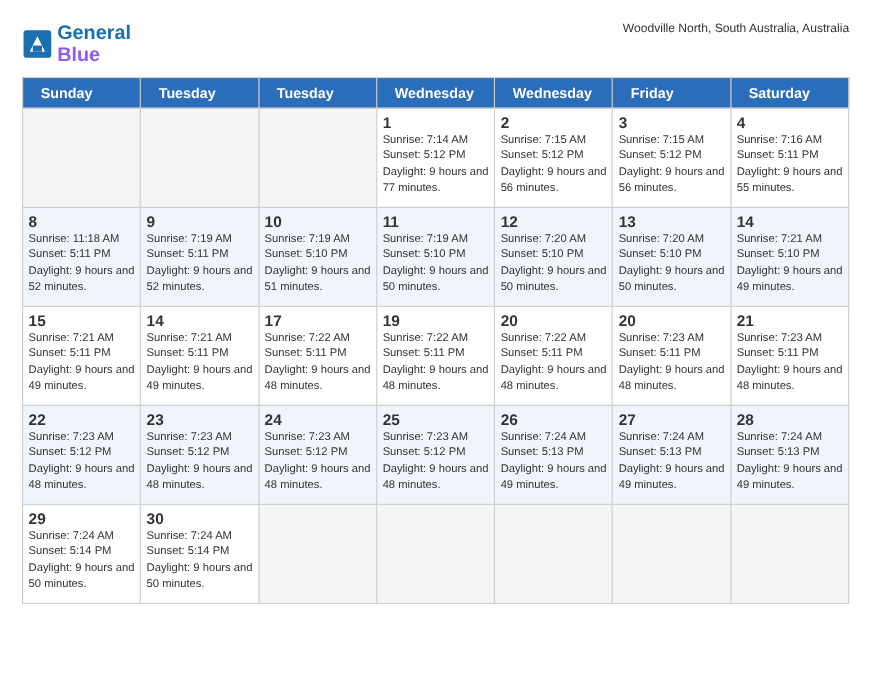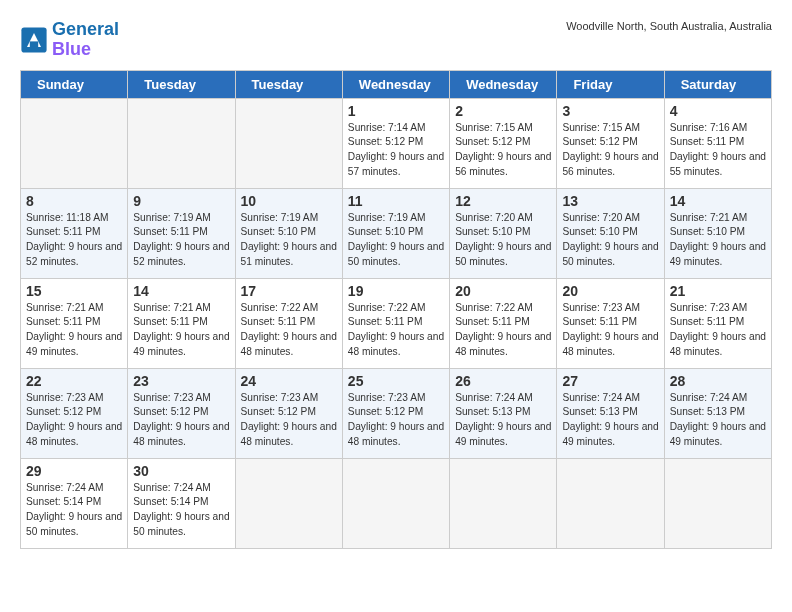--- a/index.html
+++ b/index.html
@@ -120,21 +120,21 @@
   <tbody id="calendar-body">
       <tr>
         <td class="empty"></td>
         <td class="empty"></td>
         <td class="empty"></td>
         <td>
         <div class="day-num">1</div>
         <div class="day-info">
           <span>Sunrise: 7:14 AM</span><br>
           <span>Sunset: 5:12 PM</span><br>
-          <span>Daylight: 9 hours and 57 minutes.</span>
+          <span>Daylight: 9 hours and 77 minutes.</span>
         </div>
       </td>
         <td>
         <div class="day-num">2</div>
         <div class="day-info">
           <span>Sunrise: 7:15 AM</span><br>
           <span>Sunset: 5:12 PM</span><br>
           <span>Daylight: 9 hours and 56 minutes.</span>
         </div>
       </td>

